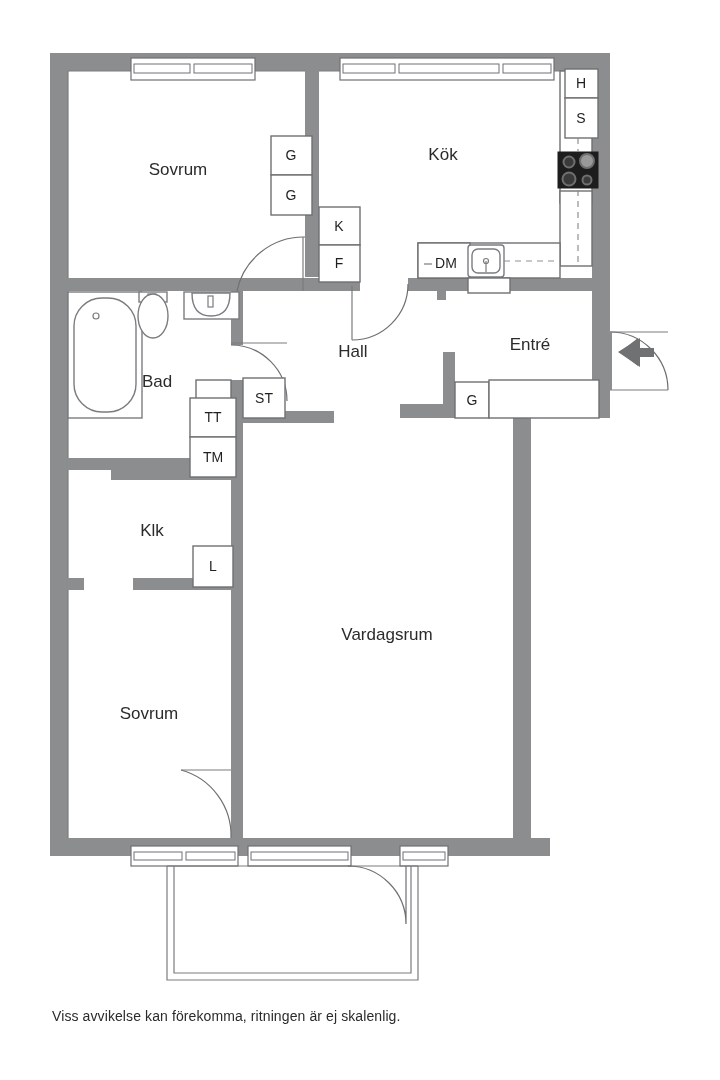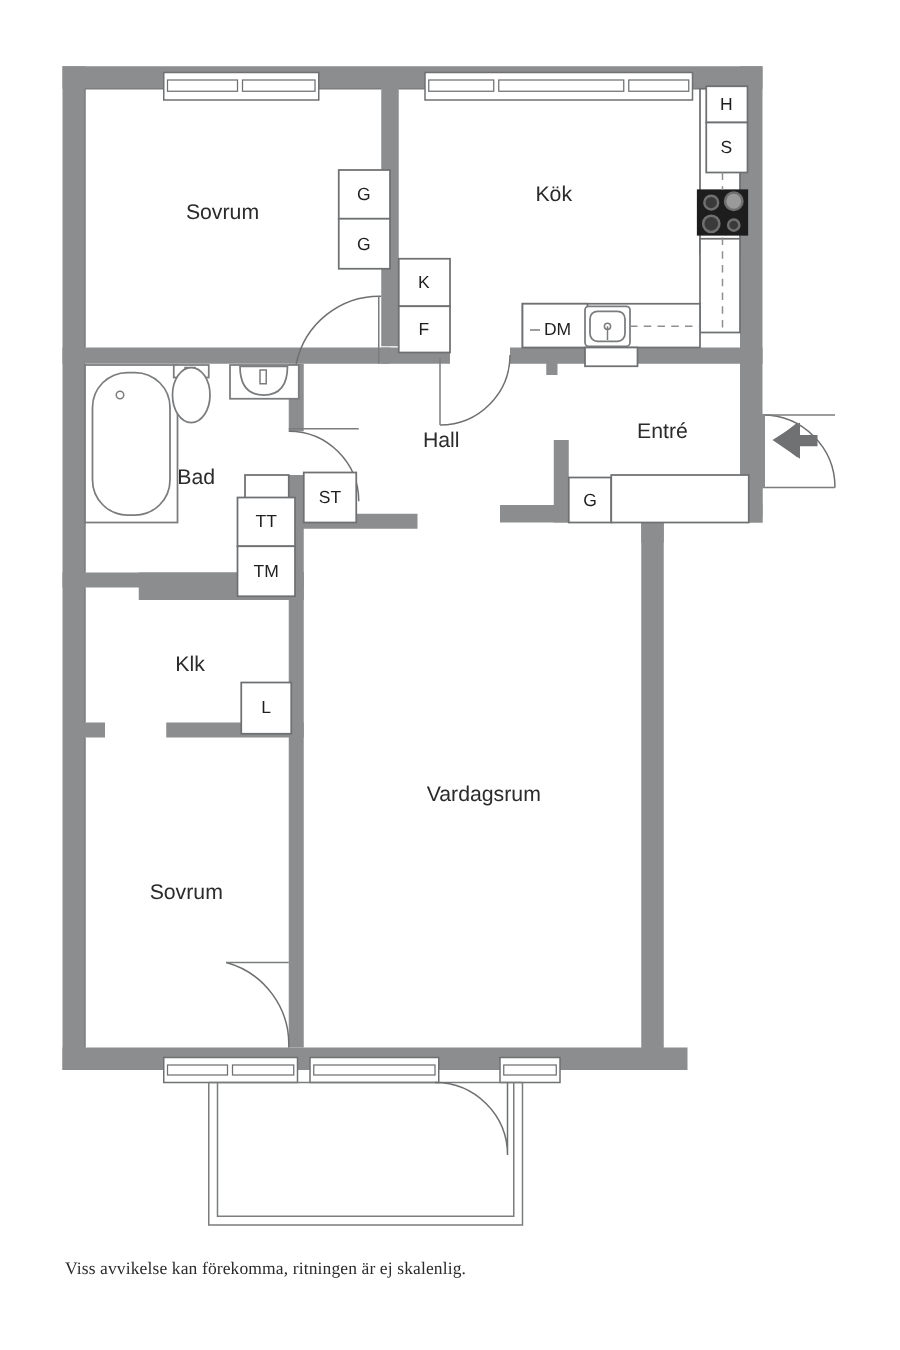--- a/index.html
+++ b/index.html
@@ -83,21 +83,21 @@
     stroke-width: 1;
   }
   .stove-bg { fill: #1d1d1d; stroke: #1d1d1d; }
   .burner-dark { fill: #3a3a3a; stroke: #6f6f6f; stroke-width: 2; }
   .burner-light { fill: #9a9a9a; stroke: #6f6f6f; stroke-width: 2; }
   .arrow { fill: #6f7173; stroke: none; }
   #caption {
     position: absolute;
     left: 52px;
     top: 1008px;
-    font-family: Liberation Serif, serif;
+    font-family: Liberation Sans, sans-serif;
     font-size: 14px;
     color: #2b2b2b;
     letter-spacing: 0.1px;
     white-space: nowrap;
   }
 </style>
 </head>
 <body>
 
 <div id="plan-root">

